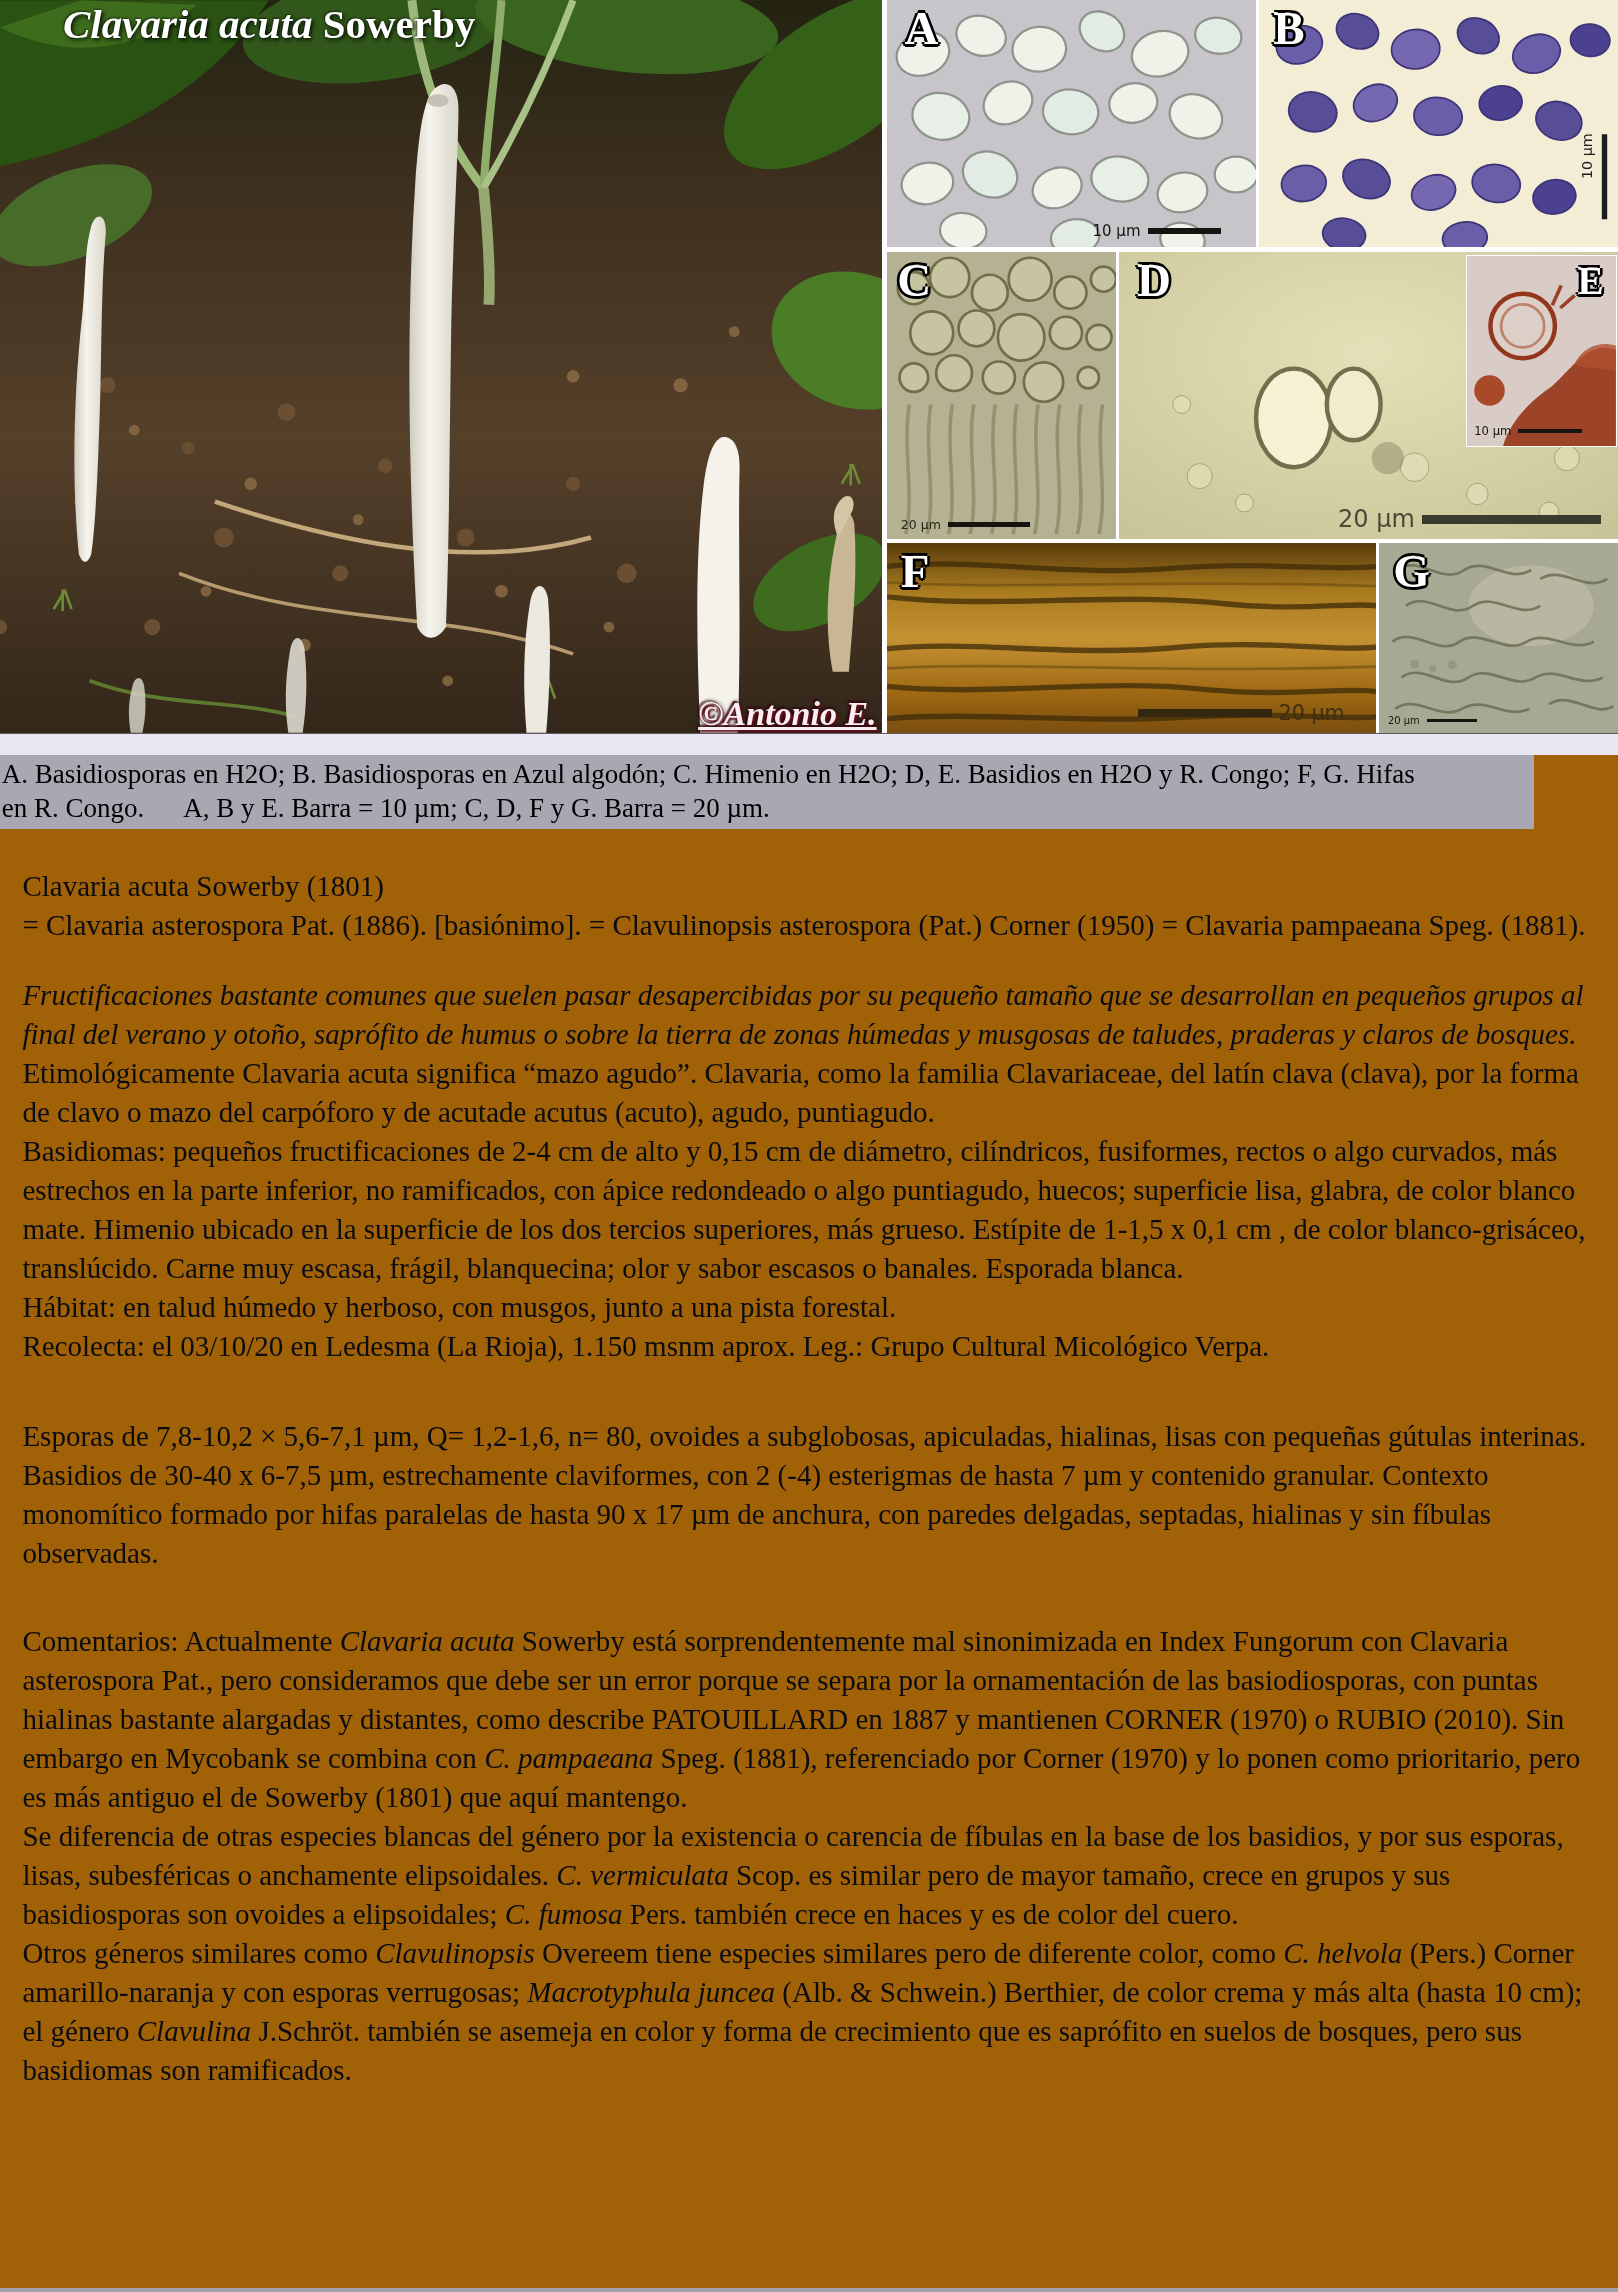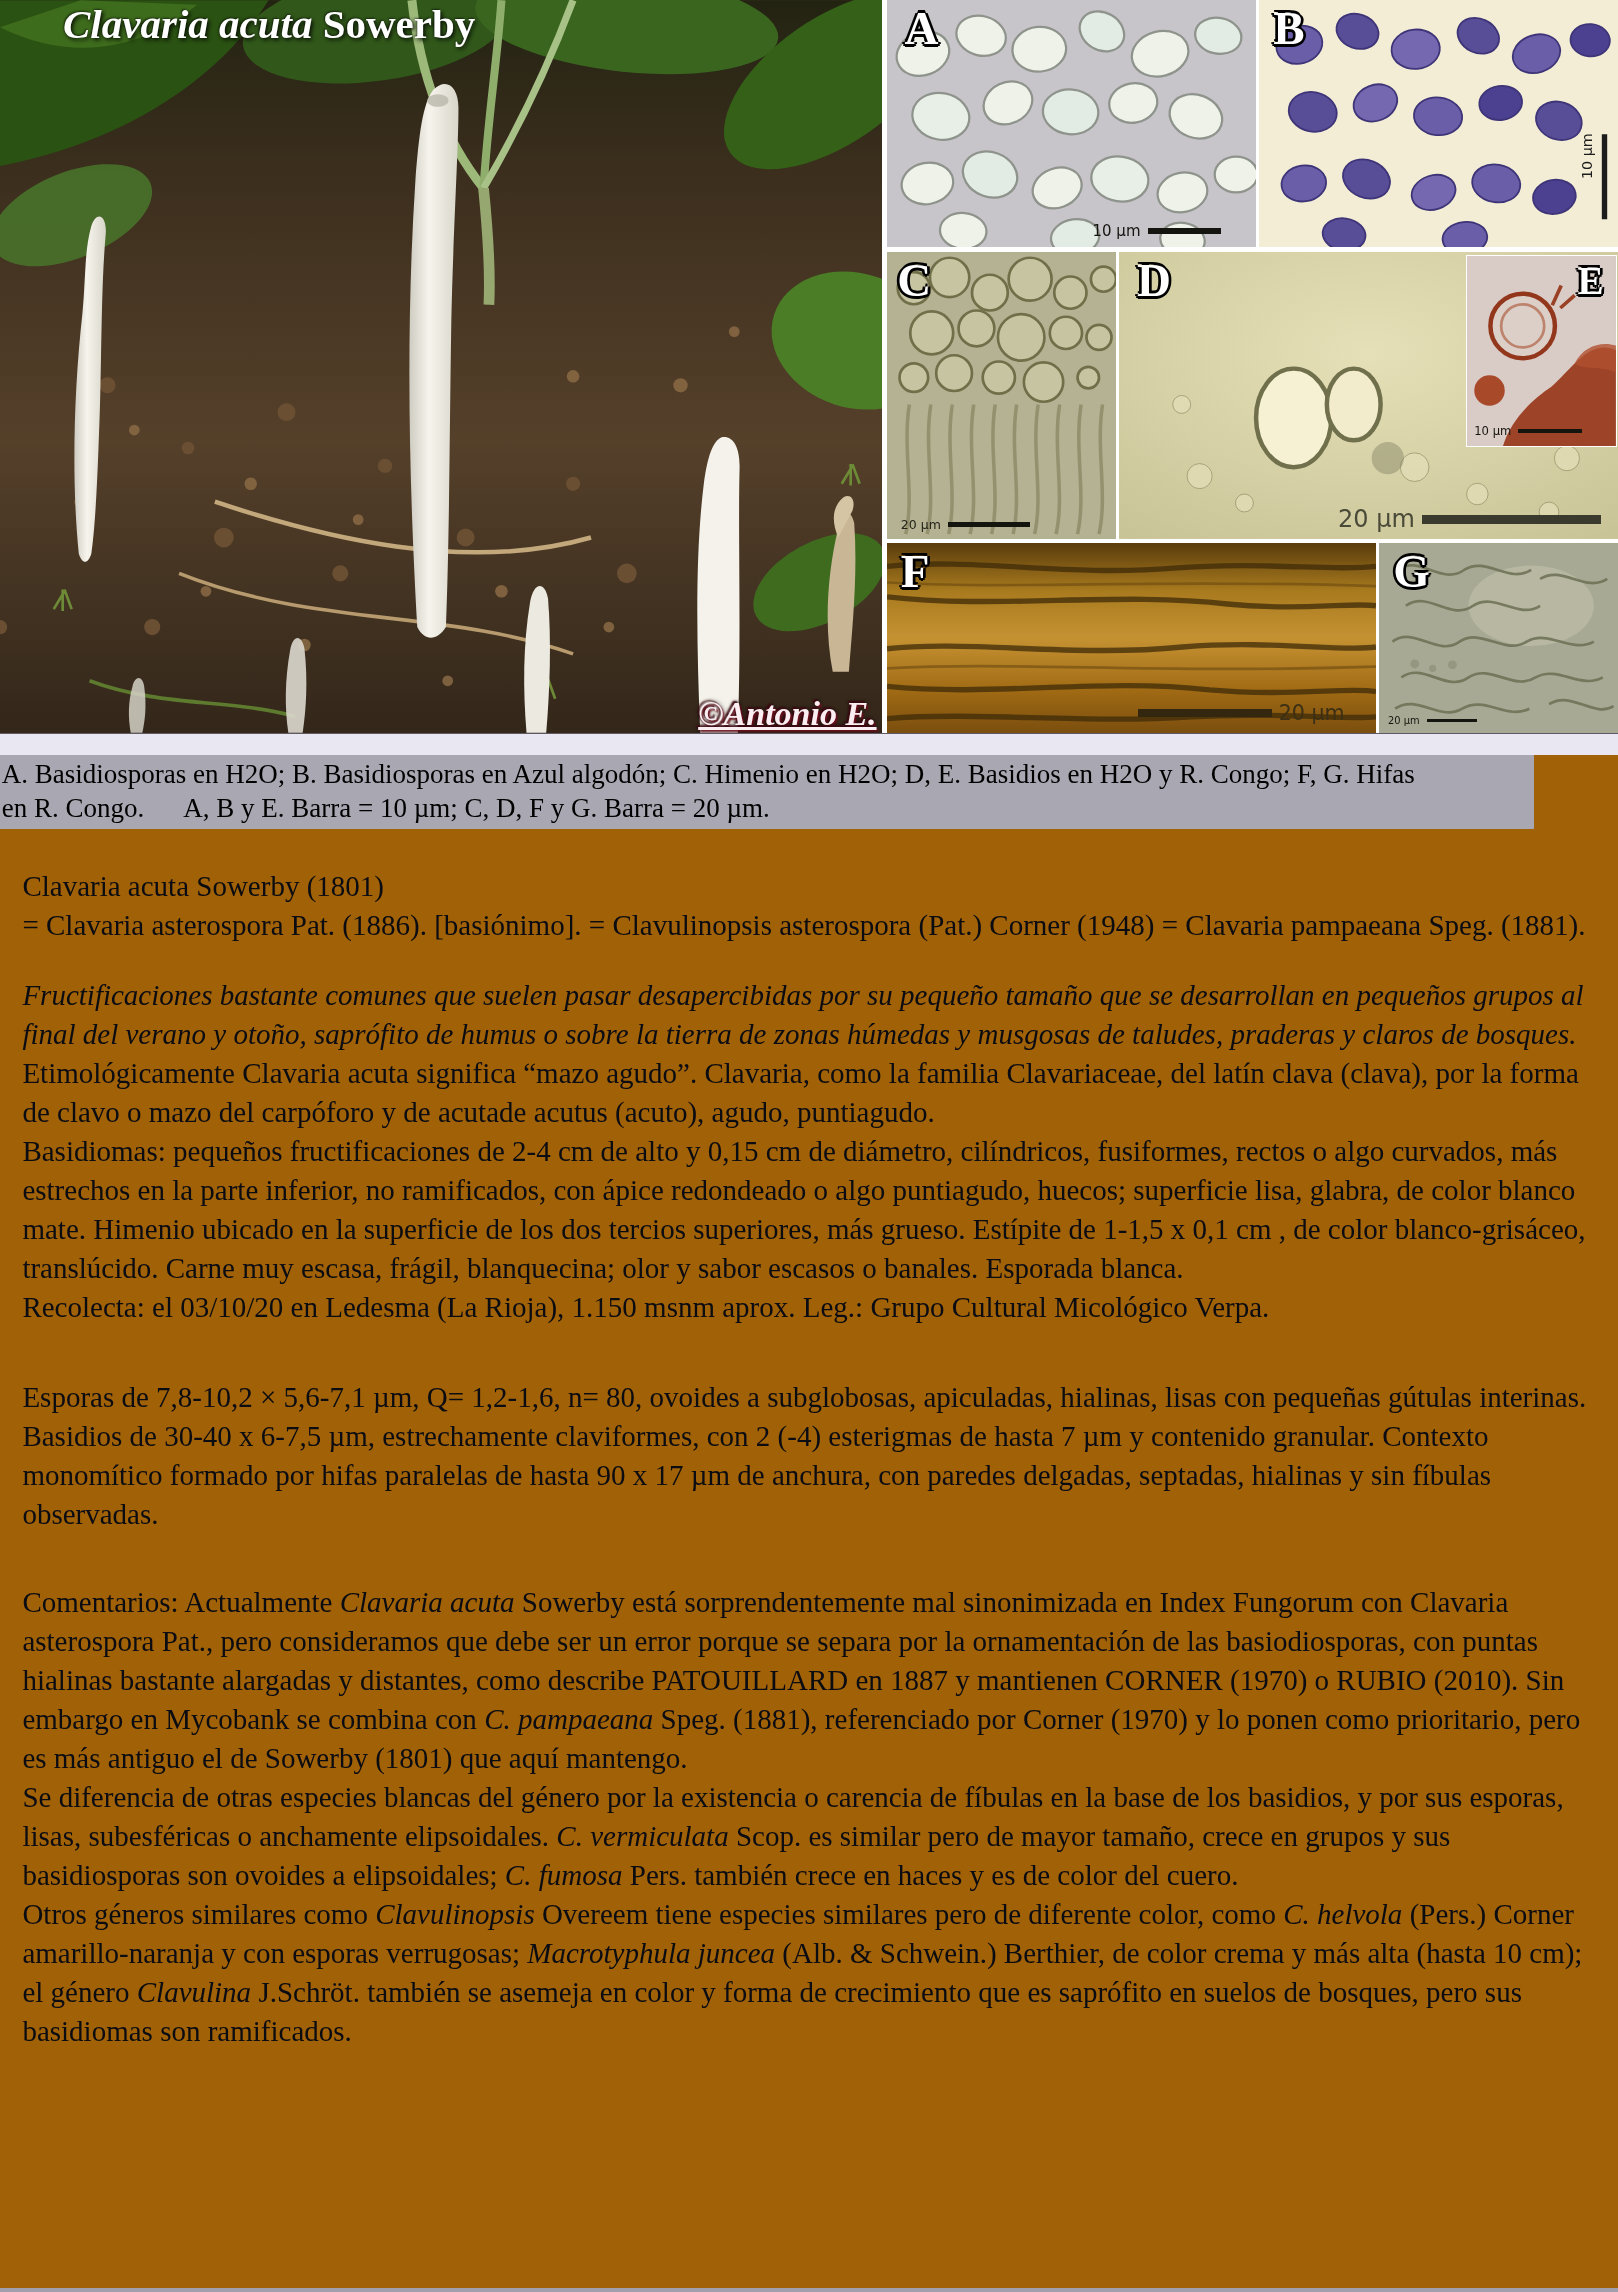--- a/index.html
+++ b/index.html
@@ -362,24 +362,25 @@
   </div>
 
   <div class="photo-divider"></div>
   <div class="caption-bar">
     <div class="caption-line" id="cap1">A. Basidiosporas en H2O; B. Basidiosporas en Azul algodón; C. Himenio en H2O; D, E. Basidios en H2O y R. Congo; F, G. Hifas</div>
     <div class="caption-line" id="cap2">en R. Congo.      A, B y E. Barra = 10 µm; C, D, F y G. Barra = 20 µm.</div>
   </div>
 
   <div class="text-body" id="text-body">
       <p><span>Clavaria acuta Sowerby (1801)</span></p>
-      <p><span>= Clavaria asterospora Pat. (1886). [basiónimo]. = Clavulinopsis asterospora (Pat.) Corner (1948) = Clavaria pampaeana Speg. (1881).</span></p>
+      <p><span>= Clavaria asterospora Pat. (1886). [basiónimo]. = Clavulinopsis asterospora (Pat.) Corner (1950) = Clavaria pampaeana Speg. (1881).</span></p>
       <p class="gap-sm"><span>Fructificaciones bastante comunes que suelen pasar desapercibidas por su pequeño tamaño que se desarrollan en pequeños grupos al final del verano y otoño, saprófito de humus o sobre la tierra de zonas húmedas y musgosas de taludes, praderas y claros de bosques.</span></p>
       <p><span>Etimológicamente Clavaria acuta significa “mazo agudo”. Clavaria, como la familia Clavariaceae, del latín clava (clava), por la forma de clavo o mazo del carpóforo y de acutade acutus (acuto), agudo, puntiagudo.</span></p>
       <p><span>Basidiomas: pequeños fructificaciones de 2-4 cm de alto y 0,15 cm de diámetro, cilíndricos, fusiformes, rectos o algo curvados, más estrechos en la parte inferior, no ramificados, con ápice redondeado o algo puntiagudo, huecos; superficie lisa, glabra, de color blanco mate. Himenio ubicado en la superficie de los dos tercios superiores, más grueso. Estípite de 1-1,5 x 0,1 cm , de color blanco-grisáceo, translúcido. Carne muy escasa, frágil, blanquecina; olor y sabor escasos o banales. Esporada blanca.</span></p>
+      <p><span>Hábitat: en talud húmedo y herboso, con musgos, junto a una pista forestal.</span></p>
       <p><span>Recolecta: el 03/10/20 en Ledesma (La Rioja), 1.150 msnm aprox. Leg.: Grupo Cultural Micológico Verpa.</span></p>
       <p class="gap-md"><span>Esporas de 7,8-10,2 × 5,6-7,1 µm, Q= 1,2-1,6, n= 80, ovoides a subglobosas, apiculadas, hialinas, lisas con pequeñas gútulas interinas. Basidios de 30-40 x 6-7,5 µm, estrechamente claviformes, con 2 (-4) esterigmas de hasta 7 µm y contenido granular. Contexto monomítico formado por hifas paralelas de hasta 90 x 17 µm de anchura, con paredes delgadas, septadas, hialinas y sin fíbulas observadas.</span></p>
       <p class="gap-lg"><span>Comentarios: Actualmente </span><span class="it">Clavaria acuta</span><span> Sowerby está sorprendentemente mal sinonimizada en Index Fungorum con Clavaria asterospora Pat., pero consideramos que debe ser un error porque se separa por la ornamentación de las basiodiosporas, con puntas hialinas bastante alargadas y distantes, como describe PATOUILLARD en 1887 y mantienen CORNER (1970) o RUBIO (2010). Sin embargo en Mycobank se combina con </span><span class="it">C. pampaeana</span><span> Speg. (1881), referenciado por Corner (1970) y lo ponen como prioritario, pero es más antiguo el de Sowerby (1801) que aquí mantengo.</span></p>
       <p><span>Se diferencia de otras especies blancas del género por la existencia o carencia de fíbulas en la base de los basidios, y por sus esporas, lisas, subesféricas o anchamente elipsoidales. </span><span class="it">C. vermiculata</span><span> Scop. es similar pero de mayor tamaño, crece en grupos y sus basidiosporas son ovoides a elipsoidales; </span><span class="it">C. fumosa</span><span> Pers. también crece en haces y es de color del cuero.</span></p>
       <p><span>Otros géneros similares como </span><span class="it">Clavulinopsis</span><span> Overeem tiene especies similares pero de diferente color, como </span><span class="it">C. helvola</span><span> (Pers.) Corner amarillo-naranja y con esporas verrugosas; </span><span class="it">Macrotyphula juncea</span><span> (Alb. &amp; Schwein.) Berthier, de color crema y más alta (hasta 10 cm); el género </span><span class="it">Clavulina</span><span> J.Schröt. también se asemeja en color y forma de crecimiento que es saprófito en suelos de bosques, pero sus basidiomas son ramificados.</span></p>
     </div>
 
   <div class="bottom-strip"></div>
 </div>
 

